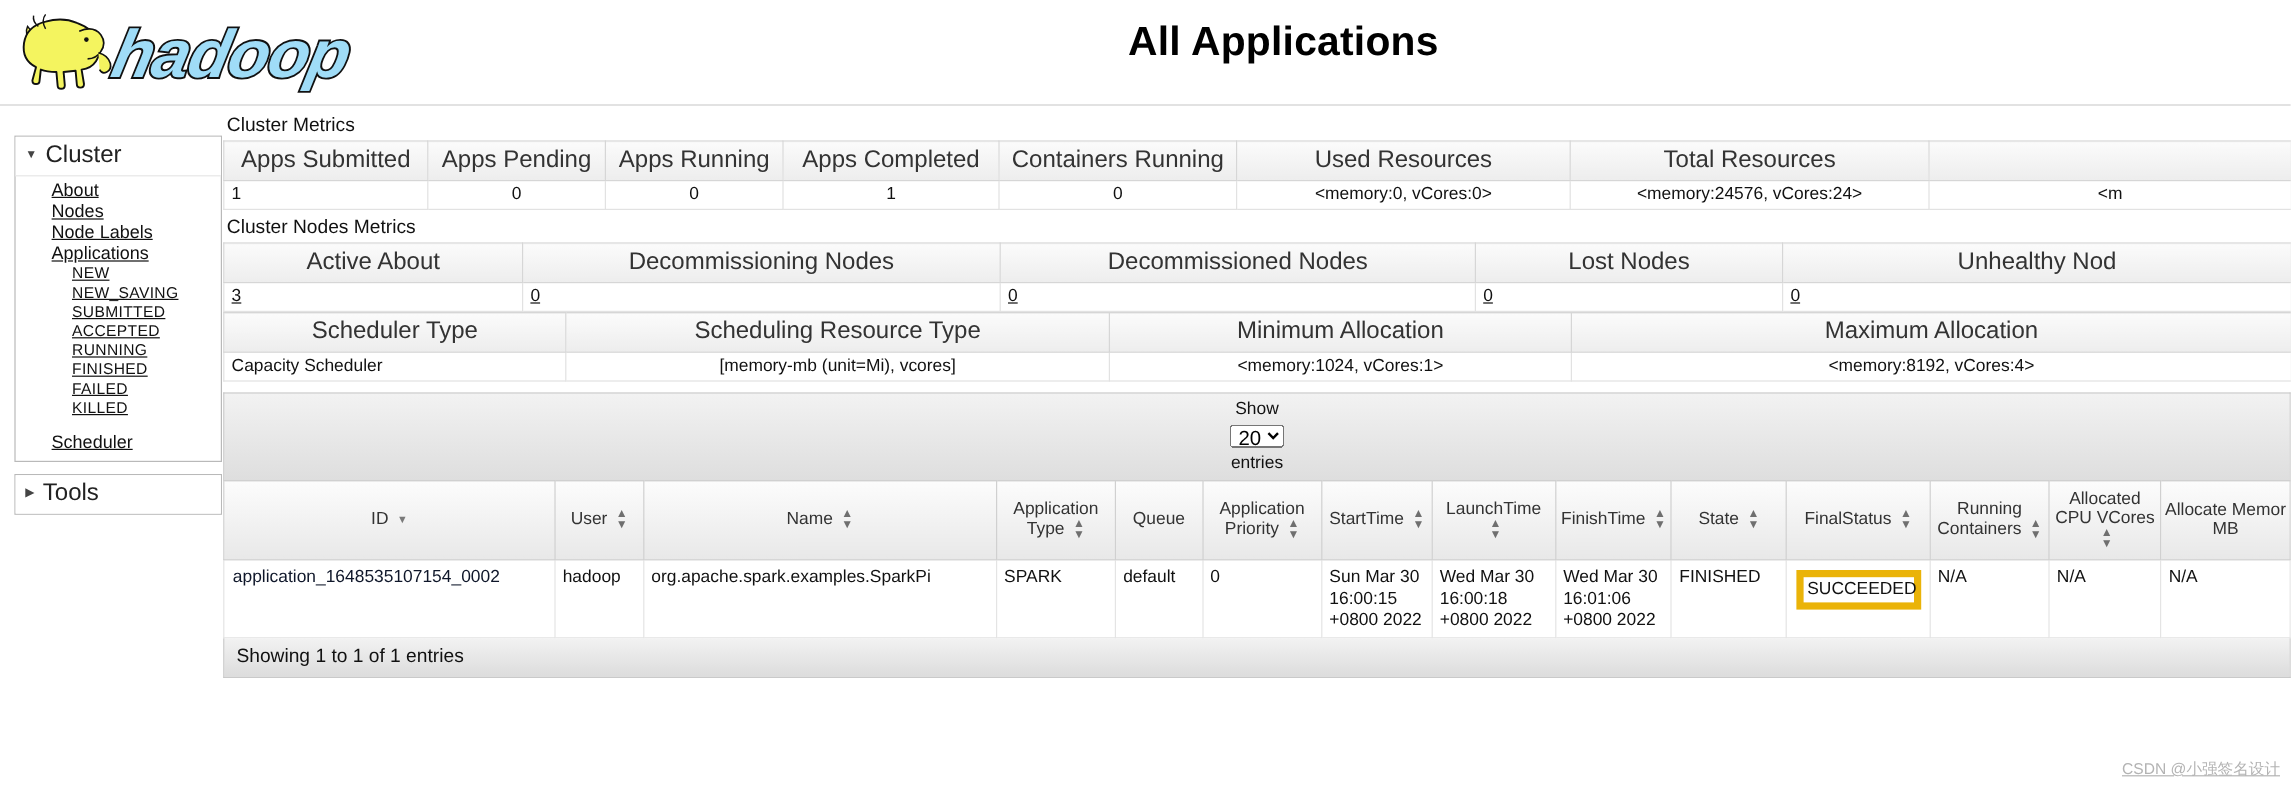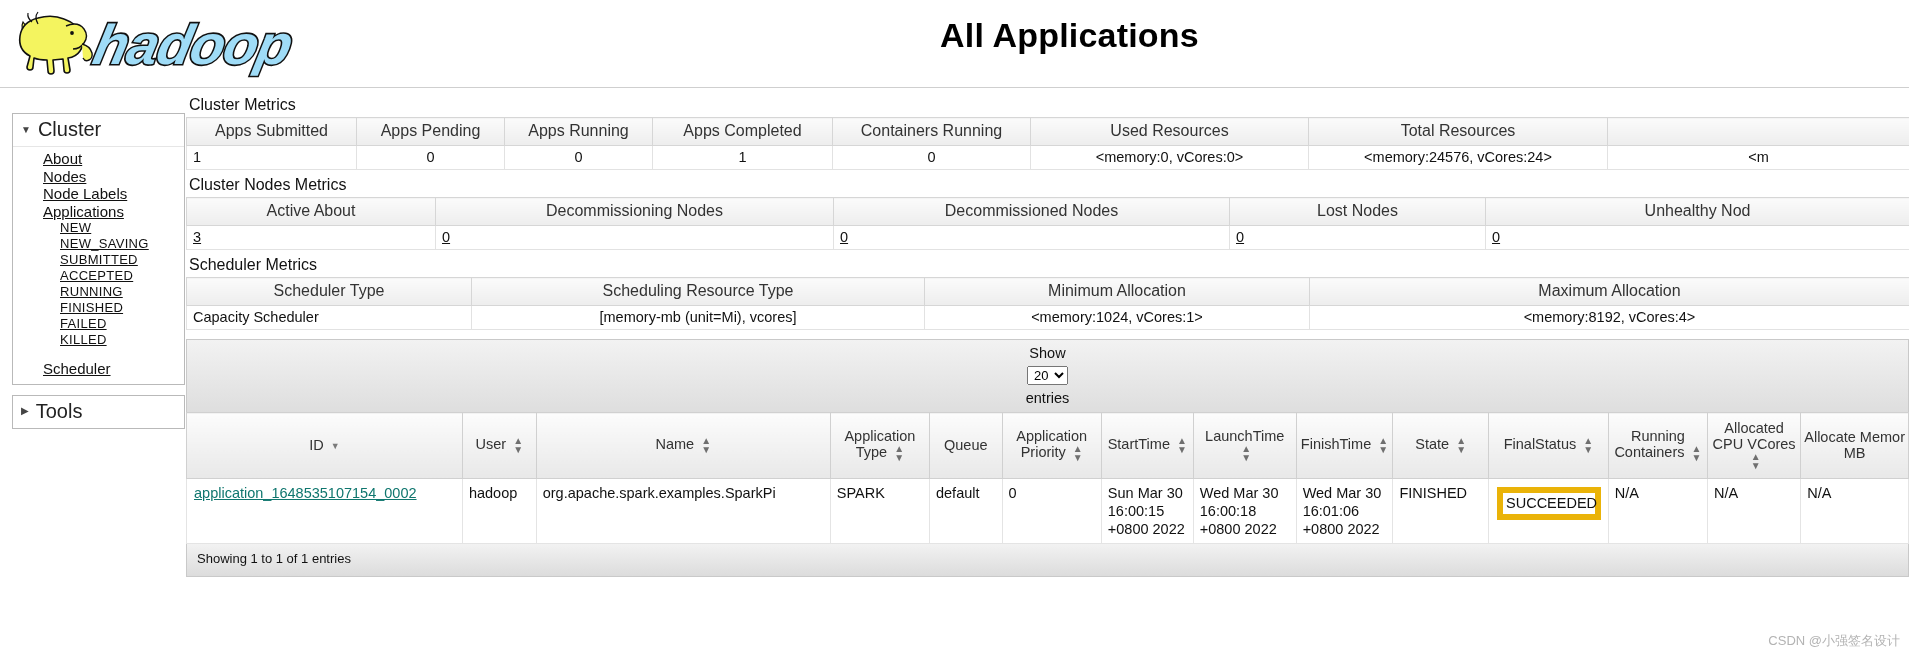--- a/index.html
+++ b/index.html
@@ -71,21 +71,21 @@
   }
   table.metrics {
     border-collapse: collapse;
     width: 1723px;
     table-layout: fixed;
   }
   table.metrics th {
     background: linear-gradient(to bottom, #fbfbfb 0%, #ededed 100%);
     border: 1px solid #d6d6d6;
     font-weight: normal;
-    font-size: 16px;
+    font-size: 20px;
     color: #333;
     padding: 4px 2px 5px 2px;
     text-align: center;
     white-space: nowrap;
     overflow: hidden;
   }
   table.metrics td {
     border: 1px solid #e2e2e2;
     border-top: none;
     font-size: 14.5px;
@@ -102,21 +102,21 @@
   #apps-wrap { margin-top: 9px; width: 1723px; }
   #dt-top {
     background: linear-gradient(to bottom, #f2f2f2 0%, #dedede 100%);
     border: 1px solid #c9c9c9;
     border-bottom: none;
     padding: 5px 8px 6px 8px;
     font-size: 14.5px; color: #111;
     display: flex; align-items: center; gap: 5px; flex-direction: column;
   }
   #dt-top select {
-    font-size: 13px;
+    font-size: 17px;
     font-family: "Liberation Sans", sans-serif;
     padding: 0 2px;
     height: 19px;
   }
   table.apps {
     border-collapse: collapse;
     width: 1723px;
     table-layout: fixed;
   }
   table.apps th {
@@ -147,42 +147,43 @@
     border: 1px solid #e4e4e4;
     border-top: none;
     font-size: 14.5px;
     color: #111;
     padding: 5px 5px 5px 6px;
     vertical-align: top;
     line-height: 18px;
     word-wrap: break-word;
   }
   table.apps td.idcell { padding-left: 7px; }
-  table.apps td.idcell a { color: #0f766e; text-decoration: underline; }
+  table.apps td.idcell a { color: #0f172a; }
   td.boxcell { position: relative; padding: 0; }
   .redbox {
     display: block;
     margin: 3px 2px 0 2px;
     border: 6px solid #eab308;
     padding: 1px 3px 2px 3px;
     font-size: 14.5px;
     white-space: nowrap;
   }
   #dt-bottom {
     background: linear-gradient(to bottom, #f2f2f2 0%, #dcdcdc 100%);
     border: 1px solid #c9c9c9;
     border-top: none;
     padding: 7px 10px 8px 10px;
-    font-size: 13px; color: #111;
+    font-size: 16px; color: #111;
     height: 33px;
   }
   #watermark {
     position: absolute; right: 9px; bottom: 5px;
     font-size: 13px; color: #b3b3b3;
     white-space: nowrap;
+    text-decoration: underline;
   }
 </style>
 </head>
 <body>
 
 <div id="header">
   <div id="logo">
     <svg viewBox="0 0 340 78" width="340" height="78" aria-label="hadoop">
 
       <g>
@@ -308,21 +309,20 @@
         <td class="left">
           <a>0</a>
         </td>
         <td class="left">
           <a>0</a>
         </td>
       </tr>
     </tbody>
   </table>
 
-  <div class="section-title">Scheduler Metrics</div>
   <table class="metrics">
     <colgroup>
       <col style="width:285px">
         <col style="width:453px">
         <col style="width:385px">
         <col style="width:600px">
     </colgroup>
     <thead>
       <tr>
         <th>Scheduler Type</th>

